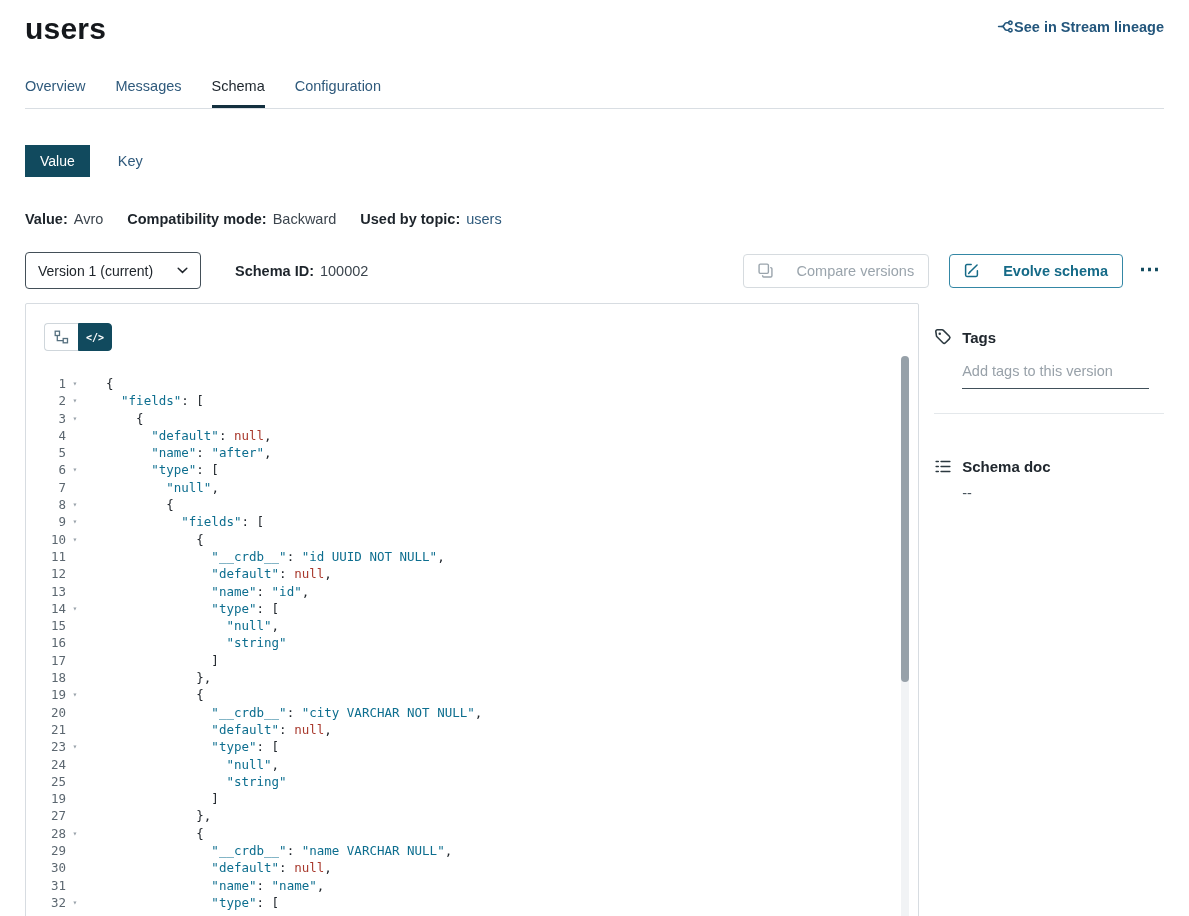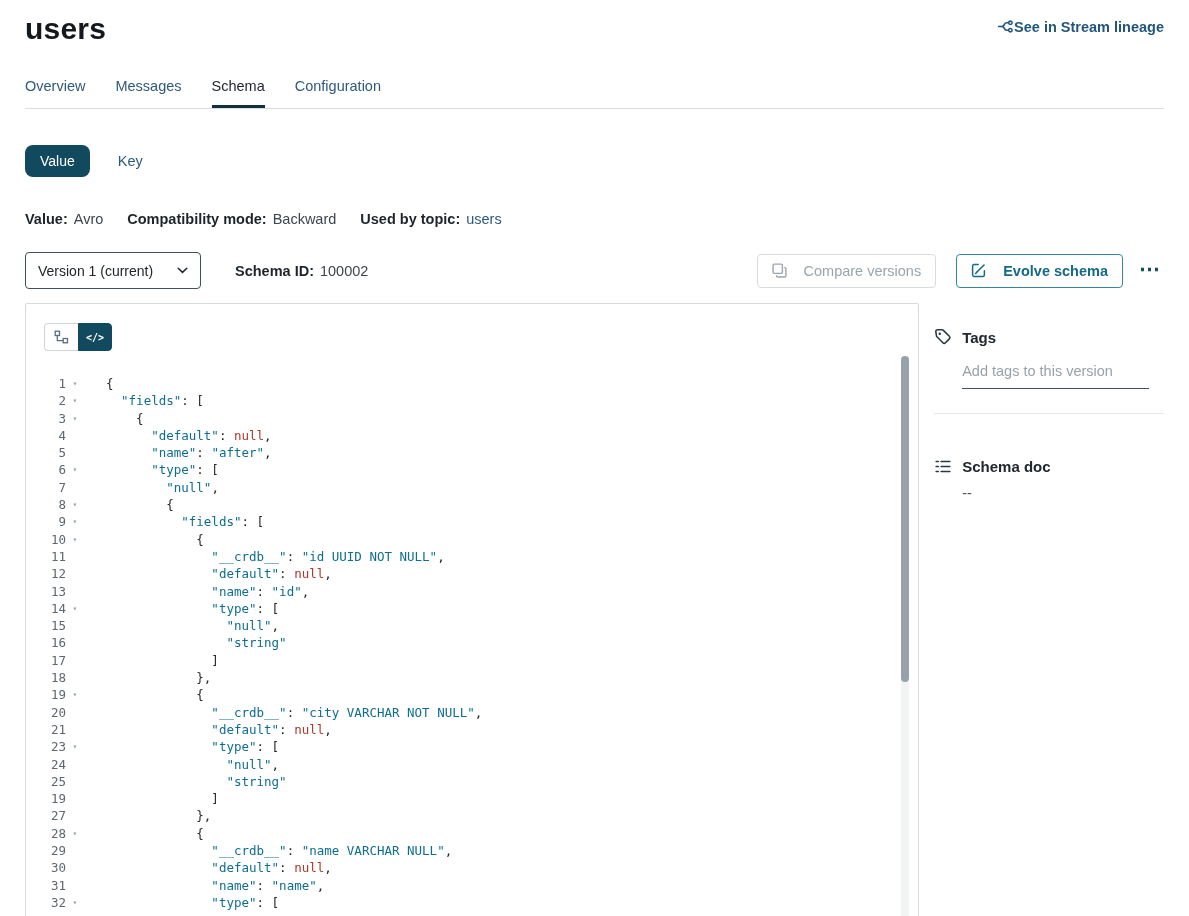--- a/index.html
+++ b/index.html
@@ -19,38 +19,38 @@
 
   
   .tabs { display:flex; gap:30px; margin-top:32px; border-bottom:1px solid #d9dee3; }
   .tab { font-size:14.5px; color:#2f5a7c; font-weight:500; padding-bottom:11px;
     border-bottom:3px solid transparent; cursor:pointer; }
   .tab.active { color:#1c242c; border-bottom-color:#13303f; }
 
   
   .vk-toggle { margin-top:36px; display:flex; align-items:center; }
   .vk { font-family:inherit; cursor:pointer; }
-  .vk.value { background:#114a5e; color:#fff; border:none; border-radius:8px;
+  .vk.value { background:#114a5e; color:#fff; border:none; border-radius:0;
     font-size:14px; padding:8px 15px; font-weight:500; }
   .vk.key { background:none; border:none; color:#2f5a7c; font-size:14.5px; margin-left:22px; font-weight:500; }
 
   
   .meta-row { margin-top:34px; font-size:14.5px; color:#3c454e; display:flex; gap:24px; align-items:center; }
   .meta-label { color:#1d242b; font-weight:700; margin-right:6px; }
   .meta-link { color:#2f5a7c; cursor:pointer; text-decoration:none; }
 
   
   .actions-row { margin-top:25px; display:flex; align-items:center; }
   .version-select { width:176px; height:37px; border:1px solid #434f58; border-radius:4px;
     background:#fff; display:flex; align-items:center; justify-content:space-between;
     padding:0 12px; font-size:14px; color:#20262c; cursor:pointer; }
   .schema-id { margin-left:34px; font-size:14.5px; color:#3c454e; }
   .spacer { flex:1; }
   .btn { height:34px; border-radius:4px; background:#fff; display:flex; align-items:center;
-    gap:17px; padding:0 14px; font-size:14.5px; font-family:inherit; cursor:pointer; }
+    gap:24px; padding:0 14px; font-size:14.5px; font-family:inherit; cursor:pointer; }
   .btn-compare { border:1px solid #d6dbdf; color:#9aa4ac; }
   .btn-evolve { border:1px solid #3487a5; color:#156a87; font-weight:600; margin-left:20px; }
   .btn-more { border:none; background:none; color:#114a5e; font-size:21px; font-weight:700;
     letter-spacing:2px; margin-left:14px; padding:0 2px 4px; cursor:pointer; line-height:1; }
 
   
   .content { display:flex; margin-top:14px; align-items:flex-start; }
   .editor-panel { position:relative; width:895px; height:700px; border:1px solid #d7dce1;
     border-radius:2px; padding:19px 0 0 18px; overflow:hidden; background:#fff; }
   .view-toggle { display:flex; }

